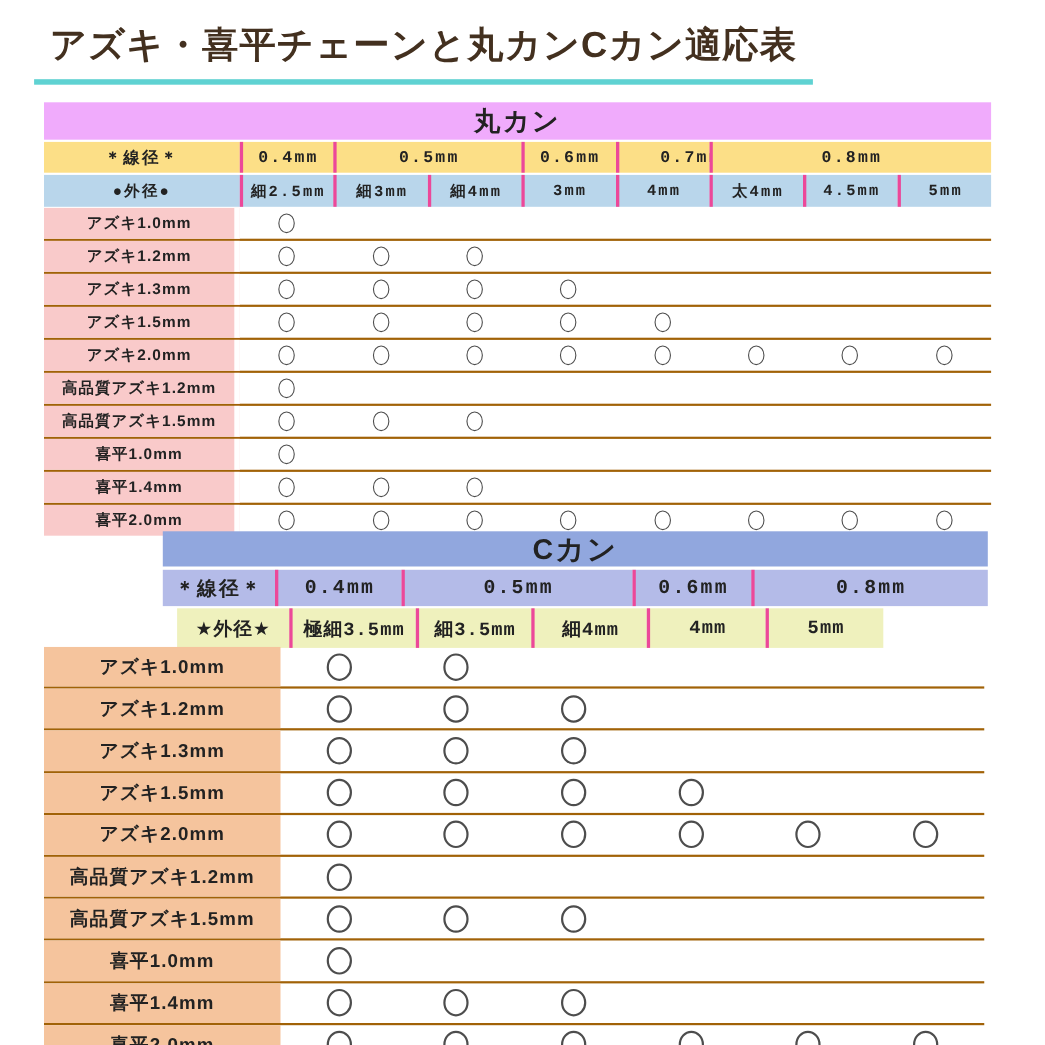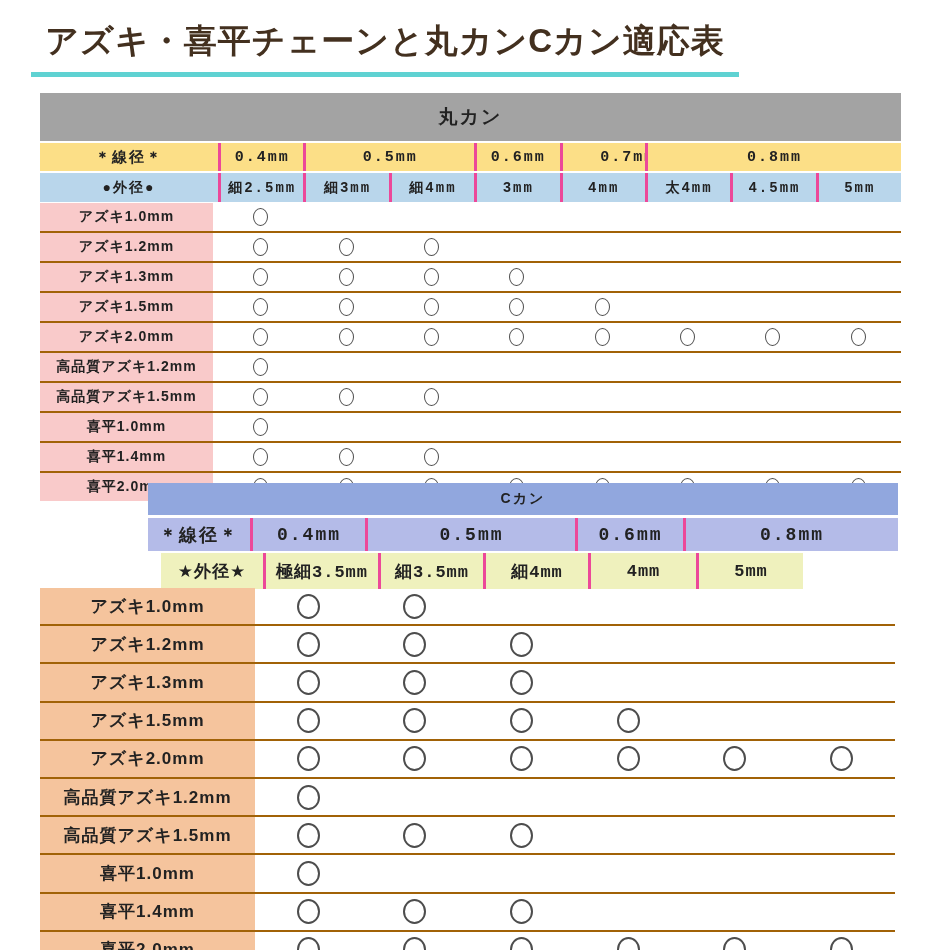--- a/index.html
+++ b/index.html
@@ -23,33 +23,33 @@
   .hdr-cell.gap{border-left:3px solid #ec4899;font-family:Liberation Mono, monospace;}
   .tbody .trow{display:grid;align-items:center;}
   .tbody .trow + .trow{border-top:2px solid #a16207;}
   .rlabel{
     display:flex;align-items:center;justify-content:center;height:100%;
     letter-spacing:1px;white-space:nowrap;
   }
   .cellmark{display:flex;align-items:center;justify-content:center;}
   
   .maru{position:absolute;left:40px;top:93px;width:861px;}
-  .maru .band{height:48px;background:#a3a3a3;font-size:19px;letter-spacing:2px;}
+  .maru .band{height:34px;background:#f0abfc;font-size:24px;letter-spacing:2px;}
   .maru .hdr-row{grid-template-columns:178px repeat(8,1fr);}
   .maru .senkei{margin-top:2px;height:28px;background:#fff;font-size:15px;}
   .maru .senkei .hdr-cell{background:#fcdf87;}
   .maru .gaikei{margin-top:2px;height:29px;background:#fff;font-size:14px;}
   .maru .gaikei .hdr-cell{background:#b9d6eb;}
   .maru .tbody{margin-top:1px;}
   .maru .trow{grid-template-columns:178px repeat(8,1fr);height:28px;font-size:14px;}
   .maru .rlabel{background:#f9caca;border-right:5px solid #ffffff;}
   .maru .ring{width:13px;height:16px;border:1.5px solid #4d4d4d;border-radius:50%;}
   
   .ckan-header{position:absolute;left:148px;top:483px;width:750px;}
-  .ckan-header .band{height:32px;background:#91a7de;font-size:14px;letter-spacing:2px;}
+  .ckan-header .band{height:32px;background:#91a7de;font-size:26px;letter-spacing:2px;}
   .ckan-header .hdr-row{grid-template-columns:102px 115px 105px 105px 108px 107px 108px;}
   .ckan-header .senkei{margin-top:3px;height:33px;background:#fff;font-size:18px;}
   .ckan-header .senkei .hdr-cell{background:#b4bbe8;}
   .ckan-header .gaikei{margin-top:2px;height:36px;background:#fff;font-size:17px;padding-left:13px;}
   .ckan-header .gaikei .hdr-cell{background:#eff1bd;letter-spacing:1px;}
   .ckan-body{position:absolute;left:40px;top:588px;width:855px;height:362px;overflow:hidden;}
   .ckan-body .trow{grid-template-columns:215px repeat(6,1fr);height:36.2px;font-size:17px;}
   .ckan-body .rlabel{background:#f5c49d;}
   .ckan-body .ring{width:19px;height:21px;border:2px solid #4d4d4d;border-radius:50%;}
 </style>

